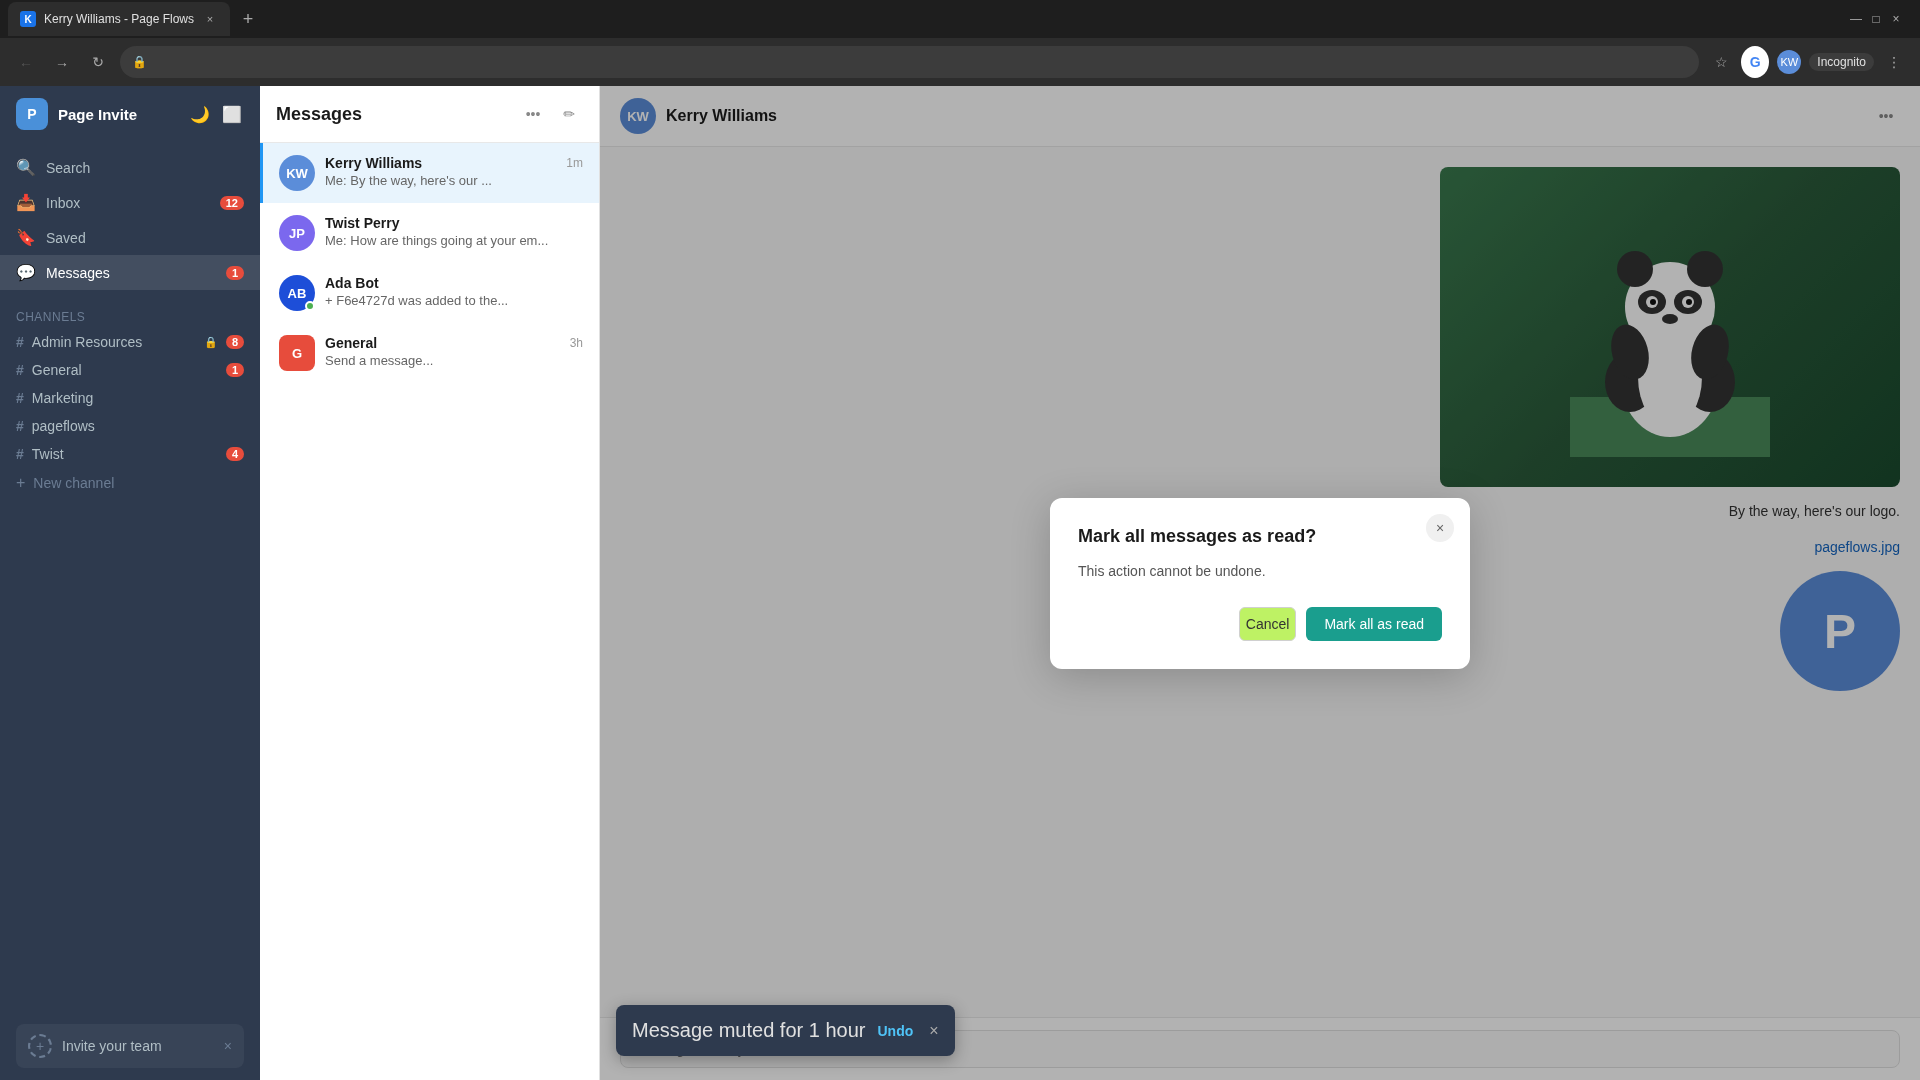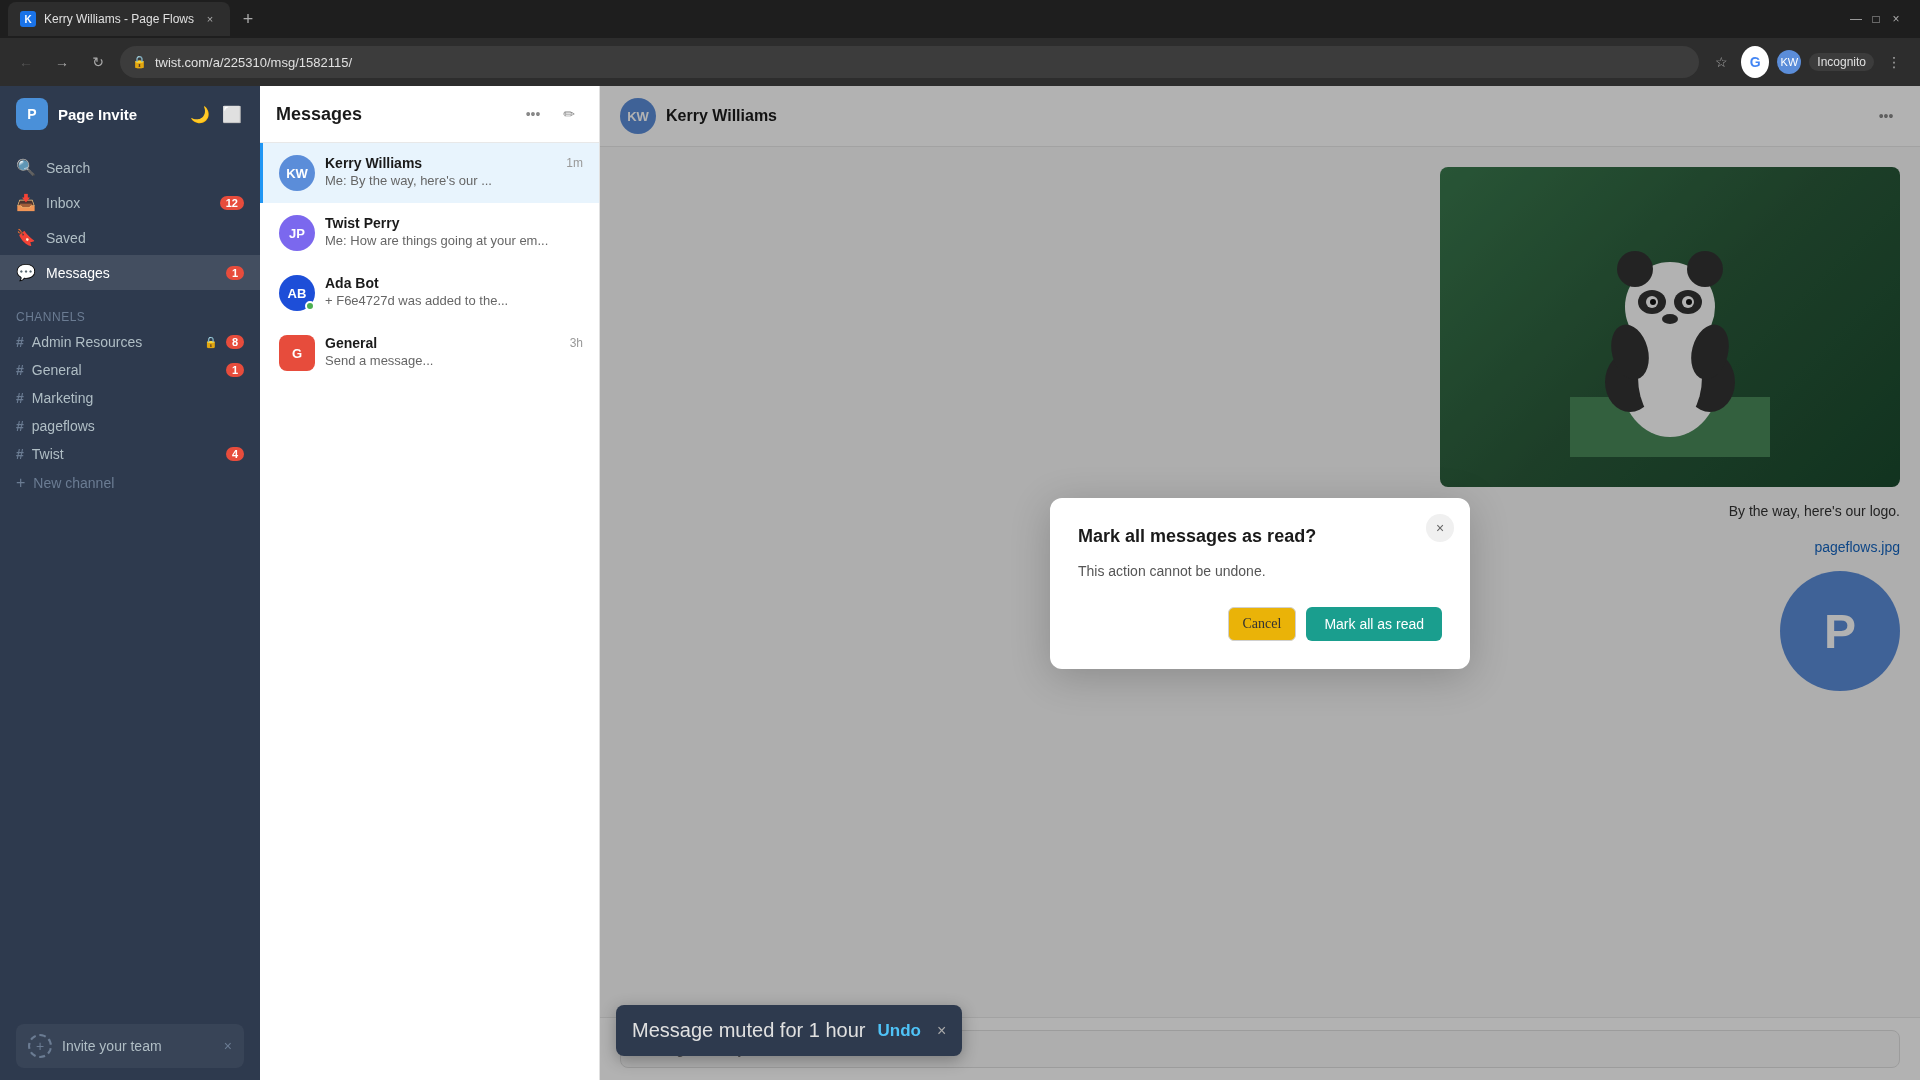--- a/index.html
+++ b/index.html
@@ -98,27 +98,27 @@
 
     
     .overlay { position: absolute; top: 0; left: 0; right: 0; bottom: 0; background: rgba(0,0,0,0.3); display: flex; align-items: center; justify-content: center; z-index: 100; }
 
     
     .dialog { background: white; border-radius: 12px; padding: 28px; width: 420px; box-shadow: 0 8px 40px rgba(0,0,0,0.2); position: relative; }
     .dialog-title { font-size: 18px; font-weight: 700; color: #1a1a1a; margin-bottom: 16px; }
     .dialog-close { position: absolute; top: 16px; right: 16px; width: 28px; height: 28px; border-radius: 50%; background: #f0f0f0; display: flex; align-items: center; justify-content: center; cursor: pointer; font-size: 14px; color: #666; }
     .dialog-body { font-size: 14px; color: #555; margin-bottom: 28px; }
     .dialog-actions { display: flex; justify-content: flex-end; gap: 10px; }
-    .btn-cancel { padding: 8px 14px; border: 1px solid #d0d0d0; background: #eab308; border-radius: 6px; font-size: 14px; color: #333; cursor: pointer; font-family: Liberation Serif, serif; }
+    .btn-cancel { padding: 8px 6px; border: 1px solid #d0d0d0; background: #bef264; border-radius: 6px; font-size: 14px; color: #333; cursor: pointer; }
     .btn-primary { padding: 8px 18px; background: #1a9e8e; border: none; border-radius: 6px; font-size: 14px; color: white; cursor: pointer; font-weight: 500; }
 
     
     .toast { position: absolute; bottom: 24px; left: 16px; background: #2e3a4e; color: white; border-radius: 8px; padding: 14px 16px; display: flex; align-items: center; gap: 12px; z-index: 200; box-shadow: 0 4px 16px rgba(0,0,0,0.3); min-width: 280px; }
     .toast-text { font-size: 20px; color: #e0e0e0; flex: 1; }
-    .toast-undo { color: #4fc3f7; font-size: 17px; font-weight: 600; cursor: pointer; }
+    .toast-undo { color: #4fc3f7; font-size: 14px; font-weight: 600; cursor: pointer; }
     .toast-close { color: #aaa; font-size: 16px; cursor: pointer; margin-left: 4px; }
   </style>
 </head>
 <body>
 
 <div>
 
   <div class="browser-tabs">
     <div class="browser-tab">
       <div class="tab-favicon">
@@ -135,21 +135,20 @@
       <div class="tab-ctrl-btn">×</div>
     </div>
   </div>
 
   <div class="browser-toolbar">
     <div class="nav-btn disabled">←</div>
     <div class="nav-btn">→</div>
     <div class="nav-btn">↻</div>
     <div class="address-bar">
       <span class="lock-icon">🔒</span>
-      <span class="address-text">twist.com/a/225310/msg/1582115/</span>
     </div>
     <div class="toolbar-actions">
       <div class="toolbar-action-btn">☆</div>
       <div class="toolbar-action-btn">
         <div class="google-icon">G</div>
       </div>
       <div class="toolbar-action-btn">
         <div style="width:24px;height:24px;border-radius:50%;background:#5b8dd9;display:flex;align-items:center;justify-content:center;font-size:11px;color:white;">KW</div>
       </div>
       <div class="incognito-badge">Incognito</div>

